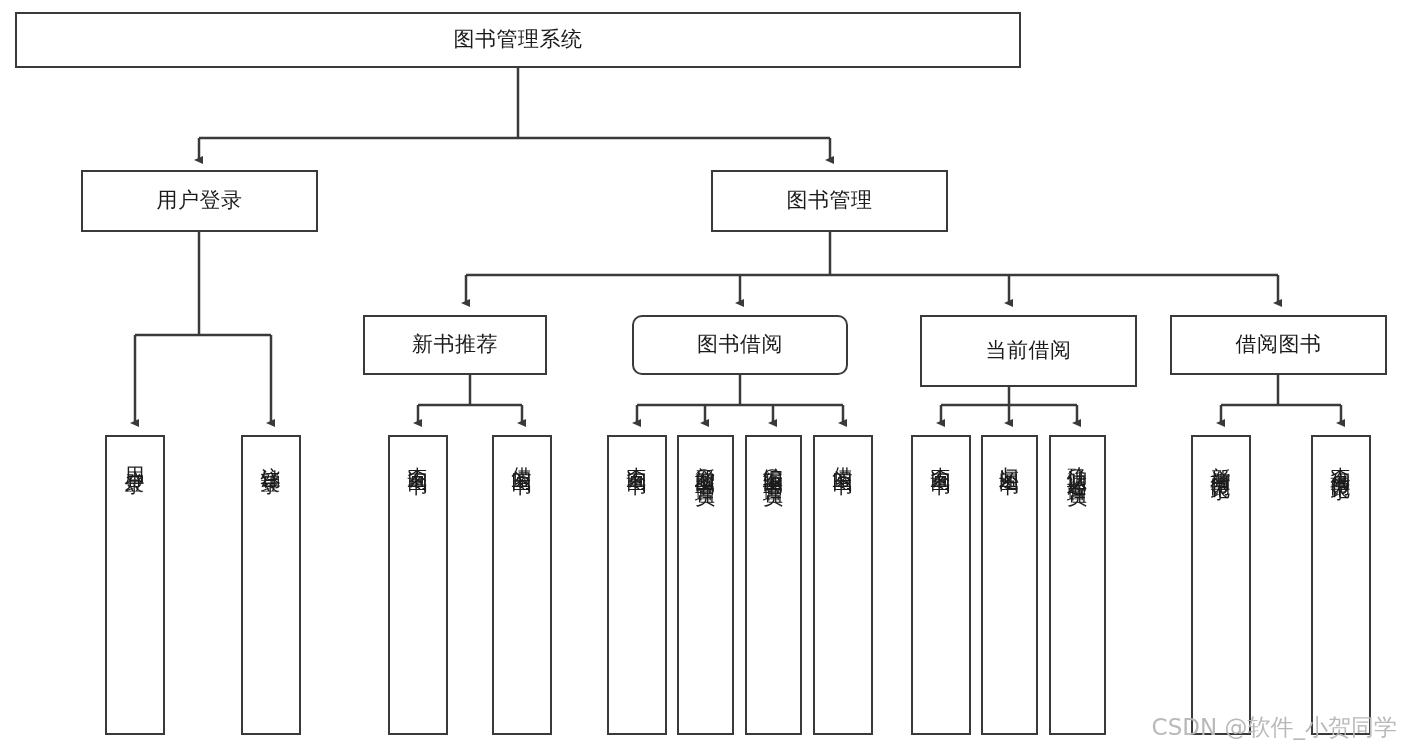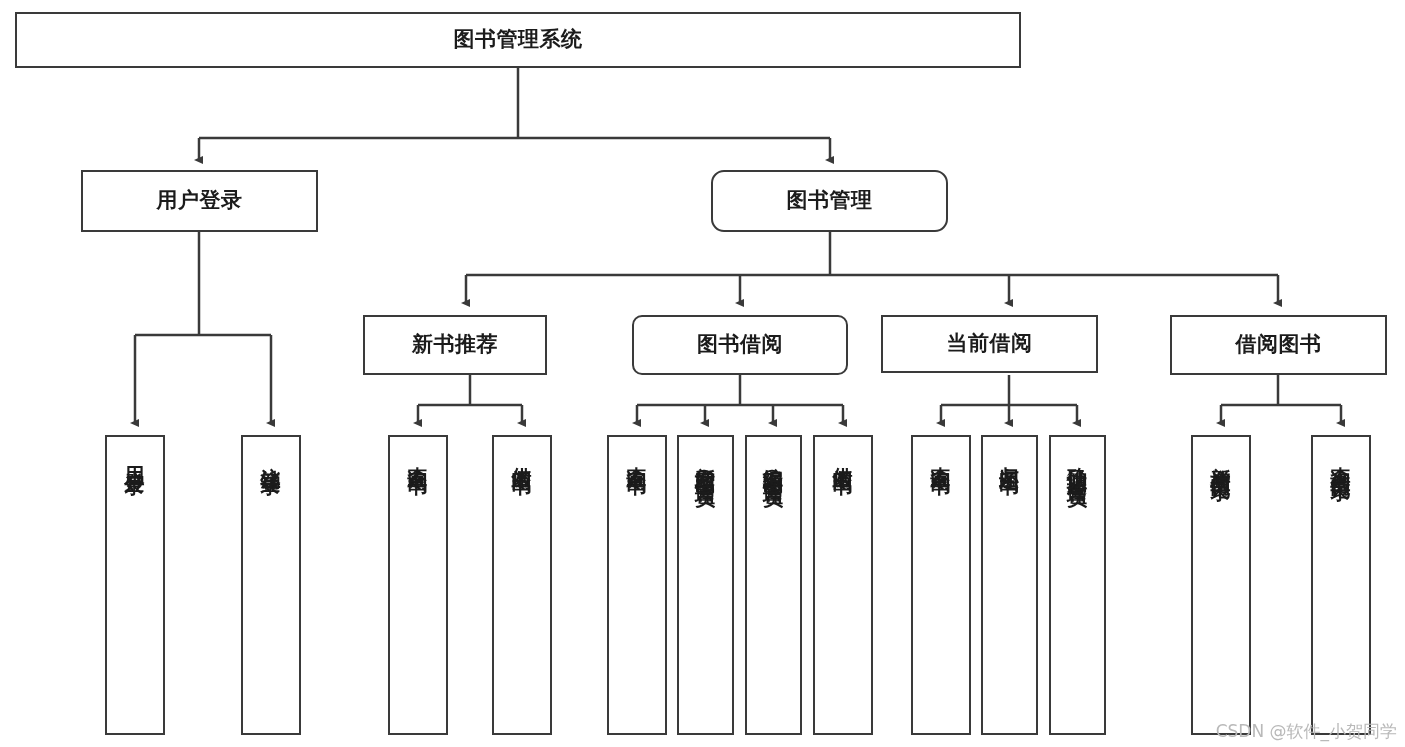--- a/index.html
+++ b/index.html
@@ -33,21 +33,20 @@
     background: #ffffff;
     display: flex;
     align-items: center;
     justify-content: center;
     color: #1b1b1b;
   }
   .node .label {
     display: block;
     text-align: center;
     line-height: 1.12;
-    font-weight: bold;
   }
   
   .node.horiz .label {
     font-size: 21px;
     letter-spacing: 0.5px;
     white-space: nowrap;
   }
   .node.root .label {
     font-size: 21px;
   }
@@ -62,21 +61,21 @@
     text-orientation: upright;
     font-size: 20px;
     line-height: 1.0;
     letter-spacing: 3px;
     white-space: nowrap;
   }
   .watermark {
     position: absolute;
     right: 8px;
     bottom: 4px;
-    font-size: 17px;
+    font-size: 23px;
     color: #b9b9b9;
     white-space: nowrap;
     font-family: "DejaVu Sans", "Liberation Sans", sans-serif;
   }
 </style>
 </head>
 <body>
 
 <div id="canvas">
 
@@ -130,31 +129,31 @@
     </g>
   </svg>
 
   <div class="node root horiz" style="left:15px; top:12px; width:1006px; height:56px;">
     <span class="label">图书管理系统</span>
   </div>
 
   <div class="node horiz" style="left:81px; top:170px; width:237px; height:62px;">
     <span class="label">用户登录</span>
   </div>
-  <div class="node horiz" style="left:711px; top:170px; width:237px; height:62px;border-radius:13px;">
+  <div class="node horiz" style="left:711px; top:170px; width:237px; height:62px;">
     <span class="label">图书管理</span>
   </div>
 
   <div class="node horiz" style="left:363px; top:315px; width:184px; height:60px;">
     <span class="label">新书推荐</span>
   </div>
   <div class="node horiz" style="left:632px; top:315px; width:216px; height:60px;border-radius:10px;">
     <span class="label">图书借阅</span>
   </div>
-  <div class="node horiz" style="left:881px; top:315px; width:217px; height:58px;">
+  <div class="node horiz" style="left:920px; top:315px; width:217px; height:72px;">
     <span class="label">当前借阅</span>
   </div>
   <div class="node horiz" style="left:1170px; top:315px; width:217px; height:60px;">
     <span class="label">借阅图书</span>
   </div>
 
   <div class="node vert" style="left:105px; top:435px; width:60px; height:300px;">
     <span class="label">用户登录</span>
   </div>
   <div class="node vert" style="left:241px; top:435px; width:60px; height:300px;">

